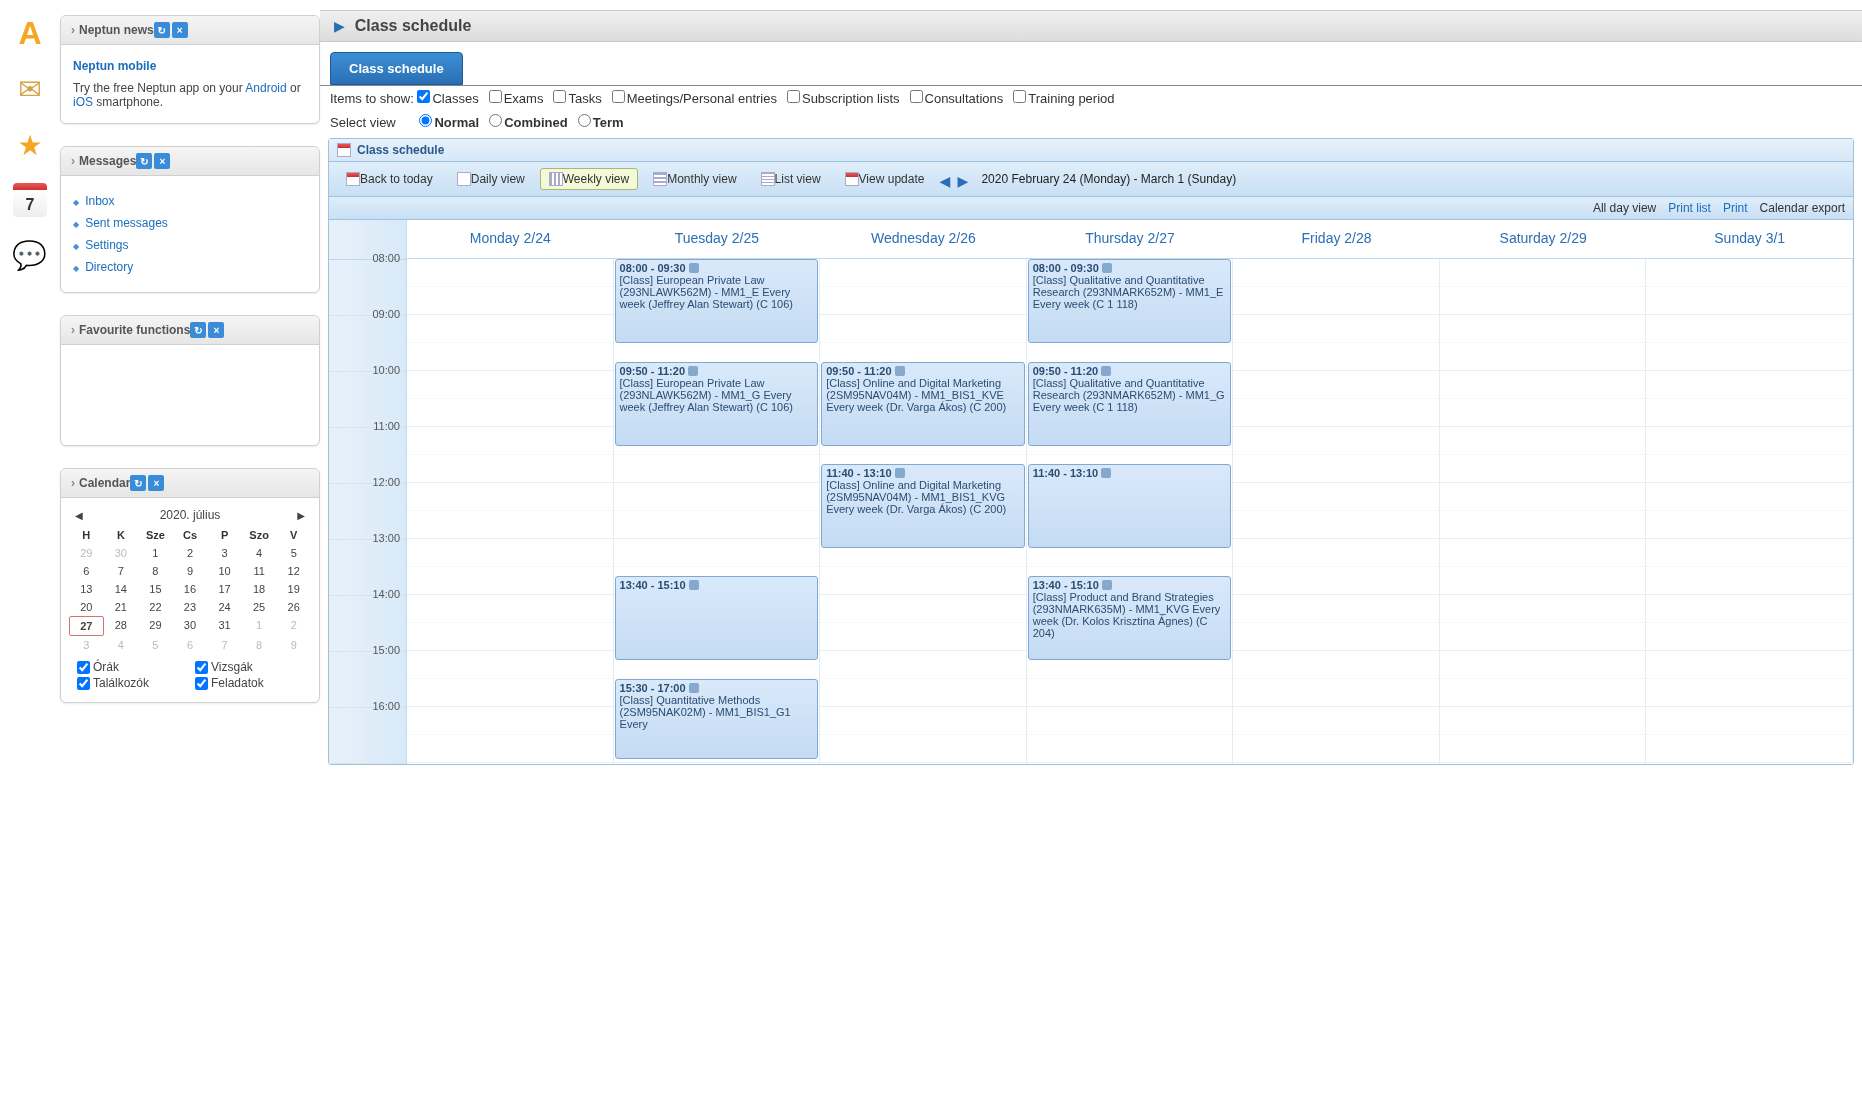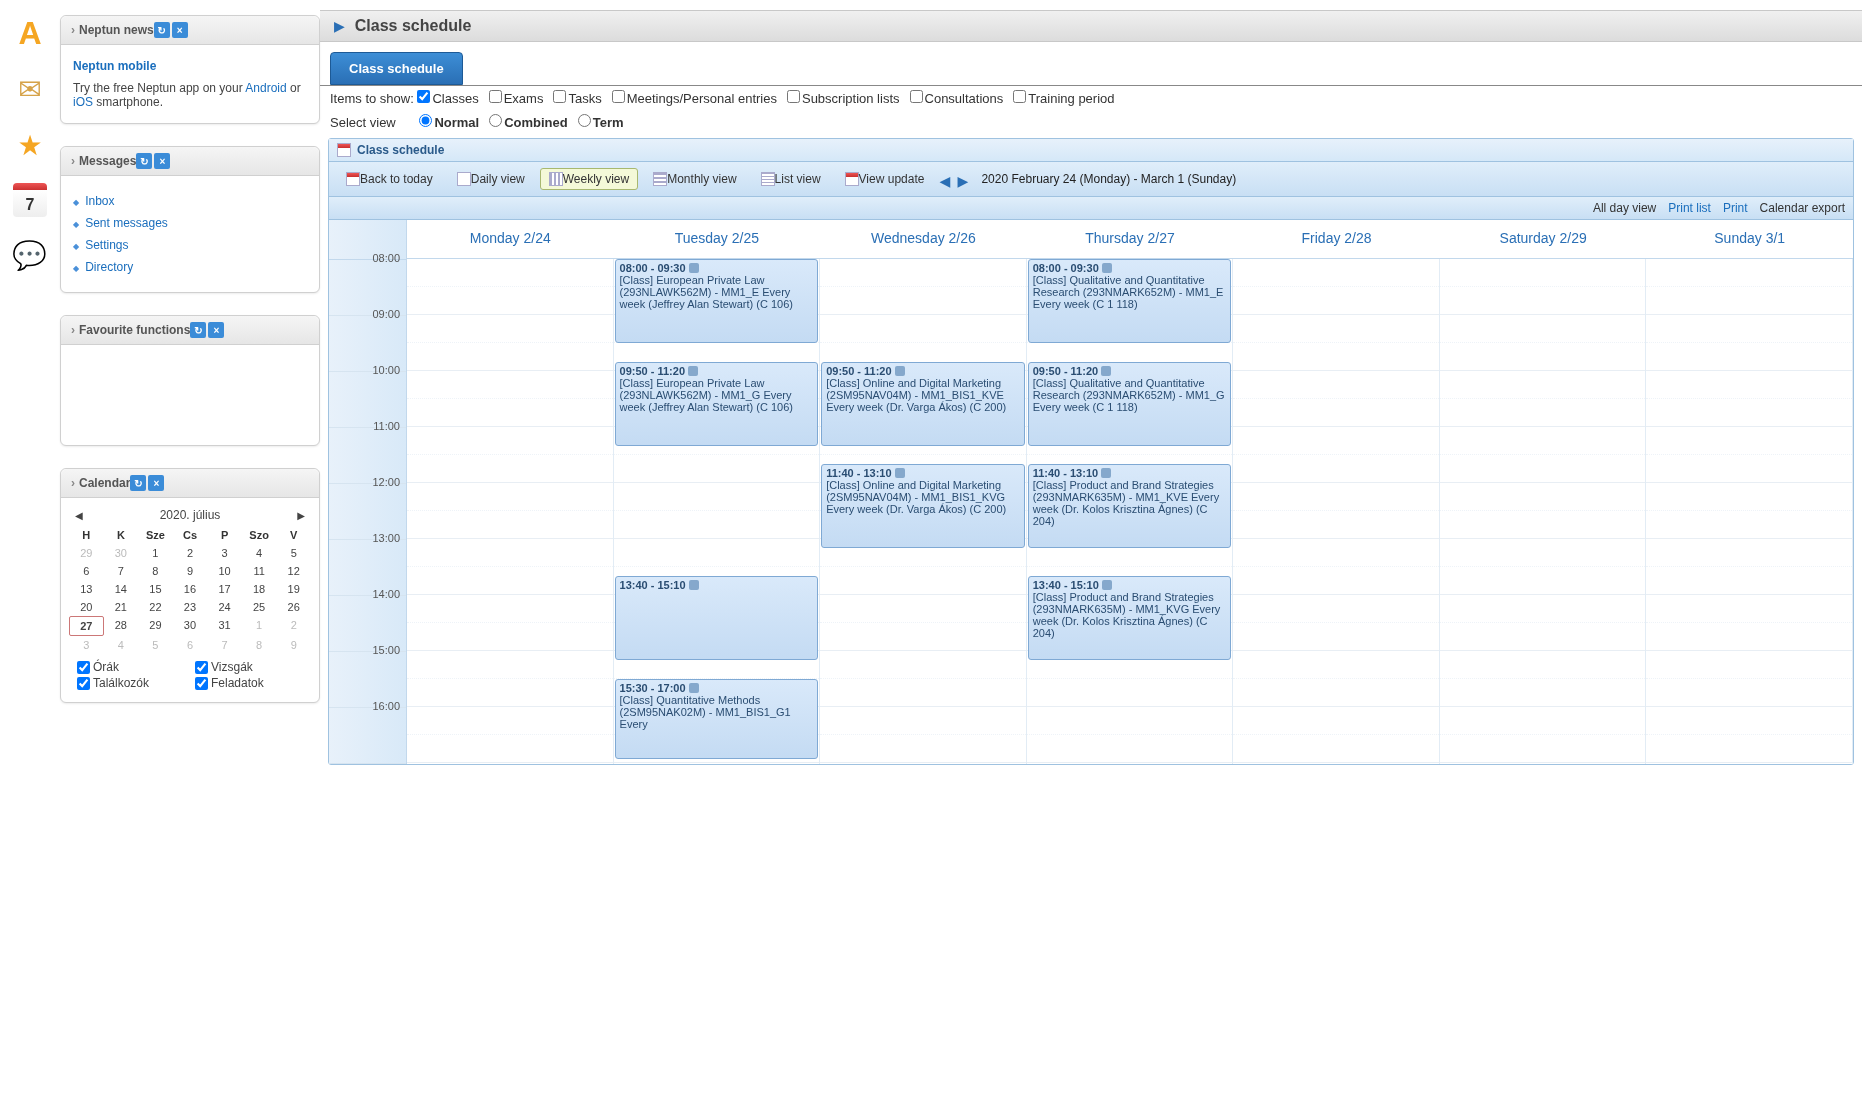--- a/index.html
+++ b/index.html
@@ -374,21 +374,21 @@
                   <span>08:00 - 09:30</span>
                   <span class="eico"></span>
                 </div><div>[Class] Qualitative and Quantitative Research (293NMARK652M) - MM1_E Every week (C 1 118)</div></div>
               <div class="event" style="top: 103px; height: 84px;"><div class="et">
                   <span>09:50 - 11:20</span>
                   <span class="eico"></span>
                 </div><div>[Class] Qualitative and Quantitative Research (293NMARK652M) - MM1_G Every week (C 1 118)</div></div>
               <div class="event" style="top: 205px; height: 84px;"><div class="et">
                   <span>11:40 - 13:10</span>
                   <span class="eico"></span>
-                </div><div>[Class] Product and Brand Strategies (293NMARK635M) - MM1_KVE Every week (Dr. Kolos Krisztina Ágnes) (C 204)</div></div>
+                </div></div>
               <div class="event" style="top: 317px; height: 84px;"><div class="et">
                   <span>13:40 - 15:10</span>
                   <span class="eico"></span>
                 </div><div>[Class] Product and Brand Strategies (293NMARK635M) - MM1_KVG Every week (Dr. Kolos Krisztina Ágnes) (C 204)</div></div>
             </div>
             <div class="day-body">
               <div class="hour-row"></div>
               <div class="hour-row"></div>
               <div class="hour-row"></div>
               <div class="hour-row"></div>

